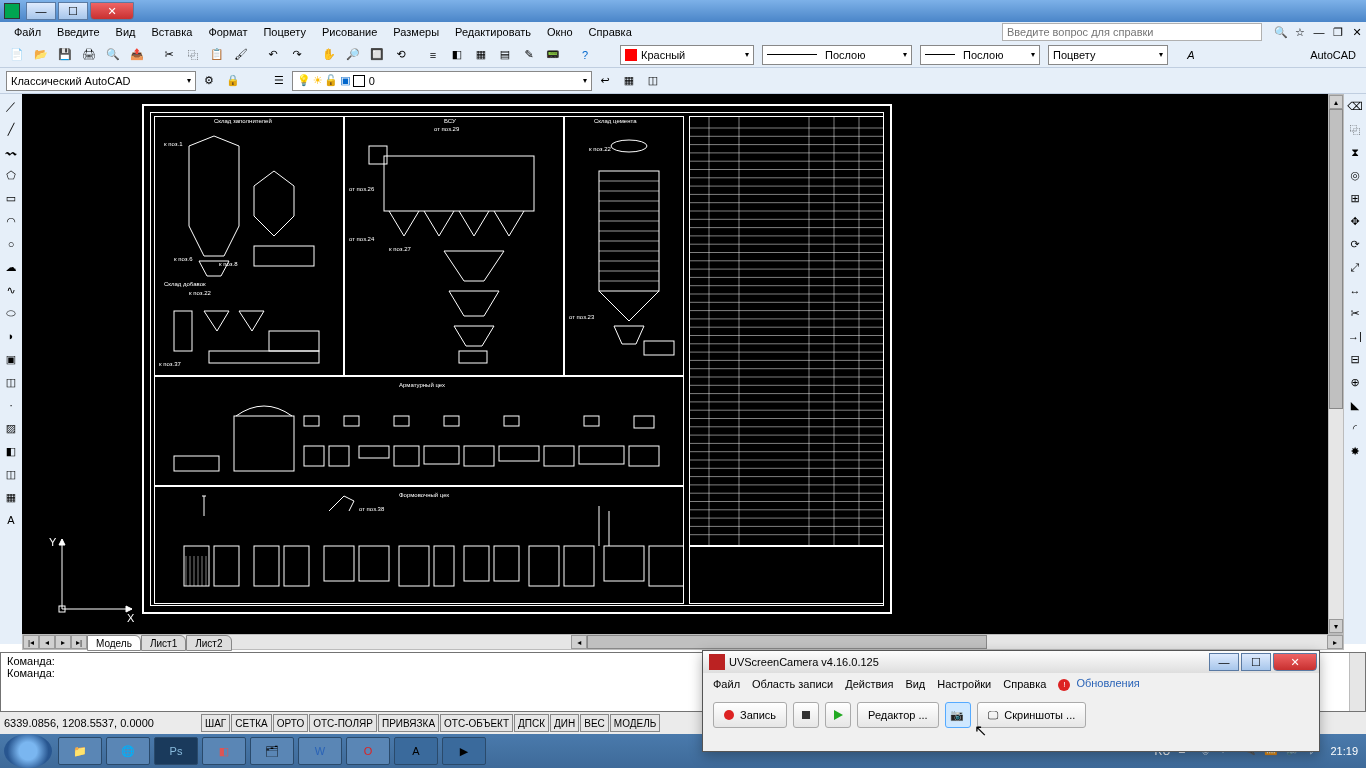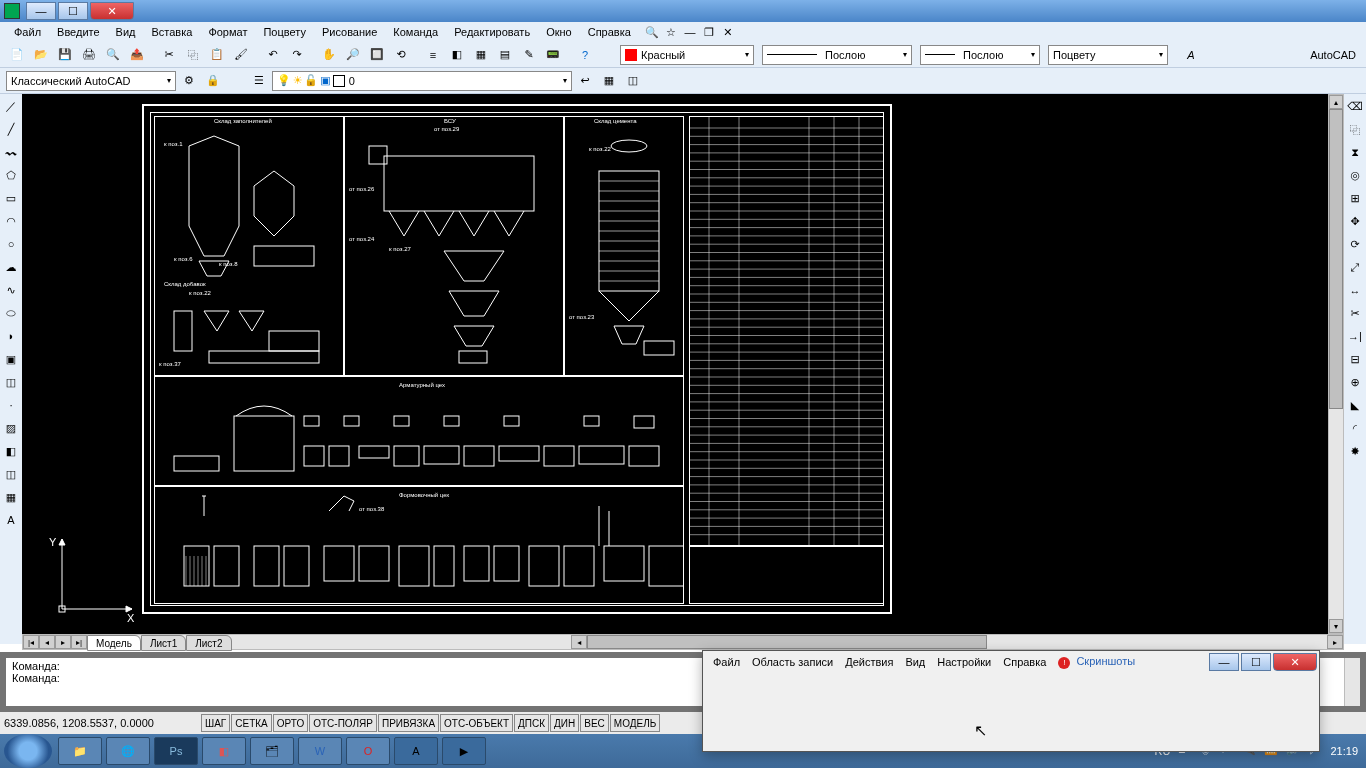--- a/index.html
+++ b/index.html
@@ -47,21 +47,21 @@
 
 .sheet { position:absolute; left:120px; top:10px; width:750px; height:510px; border:2px solid #fff; }
 .sheet .inner { position:absolute; inset:6px; border:1px solid #fff; }
 .zone { position:absolute; border:1px solid #fff; }
 .zone-txt { position:absolute; color:#fff; font-size:6px; white-space:nowrap; }
 
 
 .ucs { position:absolute; left:25px; bottom:10px; color:#fff; }
 
 
-.cmdwin { position:absolute; left:0; right:0; top:652px; height:60px; background:#fff; border:6px solid #737373; display:flex;justify-content:space-between; }
+.cmdwin { position:absolute; left:0; right:0; top:652px; height:60px; background:#fff; border:1px solid #737373; display:flex;justify-content:space-between; }
 .cmdwin .txt { flex:1; padding:2px 6px; font-family:'Courier New',monospace; font-size:12px; }
 .cmdwin .scr { width:16px; background:#e6e6e6; border-left:1px solid #bcbcbc; }
 
 
 .status { position:absolute; left:0; right:0; top:712px; height:22px; background:#ebebeb; display:flex; align-items:center; font-size:11px; }
 .status .coords { width:200px; padding-left:4px; }
 .status .mode { border:1px solid #888; background:#e6e6e6; padding:0 3px; height:18px; display:flex; align-items:center; margin-left:1px; font-size:10px;}
 
 
 .taskbar { position:absolute; left:0; right:0; bottom:0; height:34px; background:linear-gradient(#4a7aac,#3e6a99); display:flex; align-items:center;}
@@ -100,24 +100,25 @@
 </div>
 
 <div class="menubar">
   <div class="mi">Файл</div>
   <div class="mi">Введите</div>
   <div class="mi">Вид</div>
   <div class="mi">Вставка</div>
   <div class="mi">Формат</div>
   <div class="mi">Поцвету</div>
   <div class="mi">Рисование</div>
-  <div class="mi">Команда</div>
+  <div class="mi">Размеры</div>
   <div class="mi">Редактировать</div>
   <div class="mi">Окно</div>
   <div class="mi">Справка</div>
+  <div class="search"><input placeholder="Введите вопрос для справки" style=""></div>
   <div class="mini-tb">
     <div class="tbtn">🔍</div>
     <div class="tbtn">☆</div>
     <div class="tbtn">—</div>
     <div class="tbtn">❐</div>
     <div class="tbtn">✕</div>
   </div>
 </div>
 
 <div class="tb-row">
@@ -170,21 +171,21 @@
       <span>Поцвету</span>
       <span class="arrow">▾</span>
     </div>
   <div class="tbtn" style="margin-left:10px">
       <i>A</i>
     </div>
   <div style="margin-left:auto; margin-right:10px">AutoCAD</div>
 </div>
 
 <div class="tb-row">
-  <div class="drop" style="width:170px">
+  <div class="drop" style="width:190px">
       <span>Классический AutoCAD</span>
       <span class="arrow">▾</span>
     </div>
   <div class="tbtn">⚙</div>
   <div class="tbtn">🔒</div>
   <div class="sep" style="width:20px"></div>
   <div class="tbtn">☰</div>
   <div class="drop" style="width:300px">
     <span style="color:#eb0;margin-right:2px">💡</span>
       <span style="color:#fb0;margin-right:2px">☀</span>
@@ -481,33 +482,55 @@
   <div class="mode">ОТС-ПОЛЯР</div>
   <div class="mode">ПРИВЯЗКА</div>
   <div class="mode">ОТС-ОБЪЕКТ</div>
   <div class="mode">ДПСК</div>
   <div class="mode">ДИН</div>
   <div class="mode">ВЕС</div>
   <div class="mode">МОДЕЛЬ</div>
 </div>
 
 <div class="uvwin">
+  <div class="uvtitle">
+    <div class="uvicon"></div>
+    <span>UVScreenCamera v4.16.0.125</span>
+  </div>
   <div class="win-btns">
     <div class="win-btn">—</div>
     <div class="win-btn">☐</div>
     <div class="win-btn close">✕</div>
   </div>
   <div class="uvmenu">
     <span>Файл</span>
     <span>Область записи</span>
     <span>Действия</span>
     <span>Вид</span>
     <span>Настройки</span>
     <span>Справка</span>
-    <span class="updates"><span class="upd-icon">!</span><span>Скриншоты</span></span>
+    <span class="updates"><span class="upd-icon">!</span><span>Обновления</span></span>
+  </div>
+  <div class="uvtb">
+    <div class="uvbtn">
+        <span class="red-dot"></span>
+        <span>Запись</span>
+      </div>
+    <div class="uvbtn uvsq">
+        <span class="blk-sq"></span>
+      </div>
+    <div class="uvbtn uvsq">
+        <span class="grn-tri"></span>
+      </div>
+    <div class="uvbtn">Редактор ...</div>
+    <div class="uvbtn uvsq" style="border-color:#5af;background:#cfe8ff">📷</div>
+    <div class="uvbtn">
+        <span>🖵</span>
+        <span>Скриншоты ...</span>
+      </div>
   </div>
 
   <div style="position:absolute; left:271px; top:70px; font-size:16px;">↖</div>
 </div>
 
 <div class="taskbar">
   <div class="start"></div>
   <div class="tsk">📁</div>
   <div class="tsk">🌐</div>
   <div class="tsk" style="background:#1a3a5c;color:#8bd">Ps</div>

